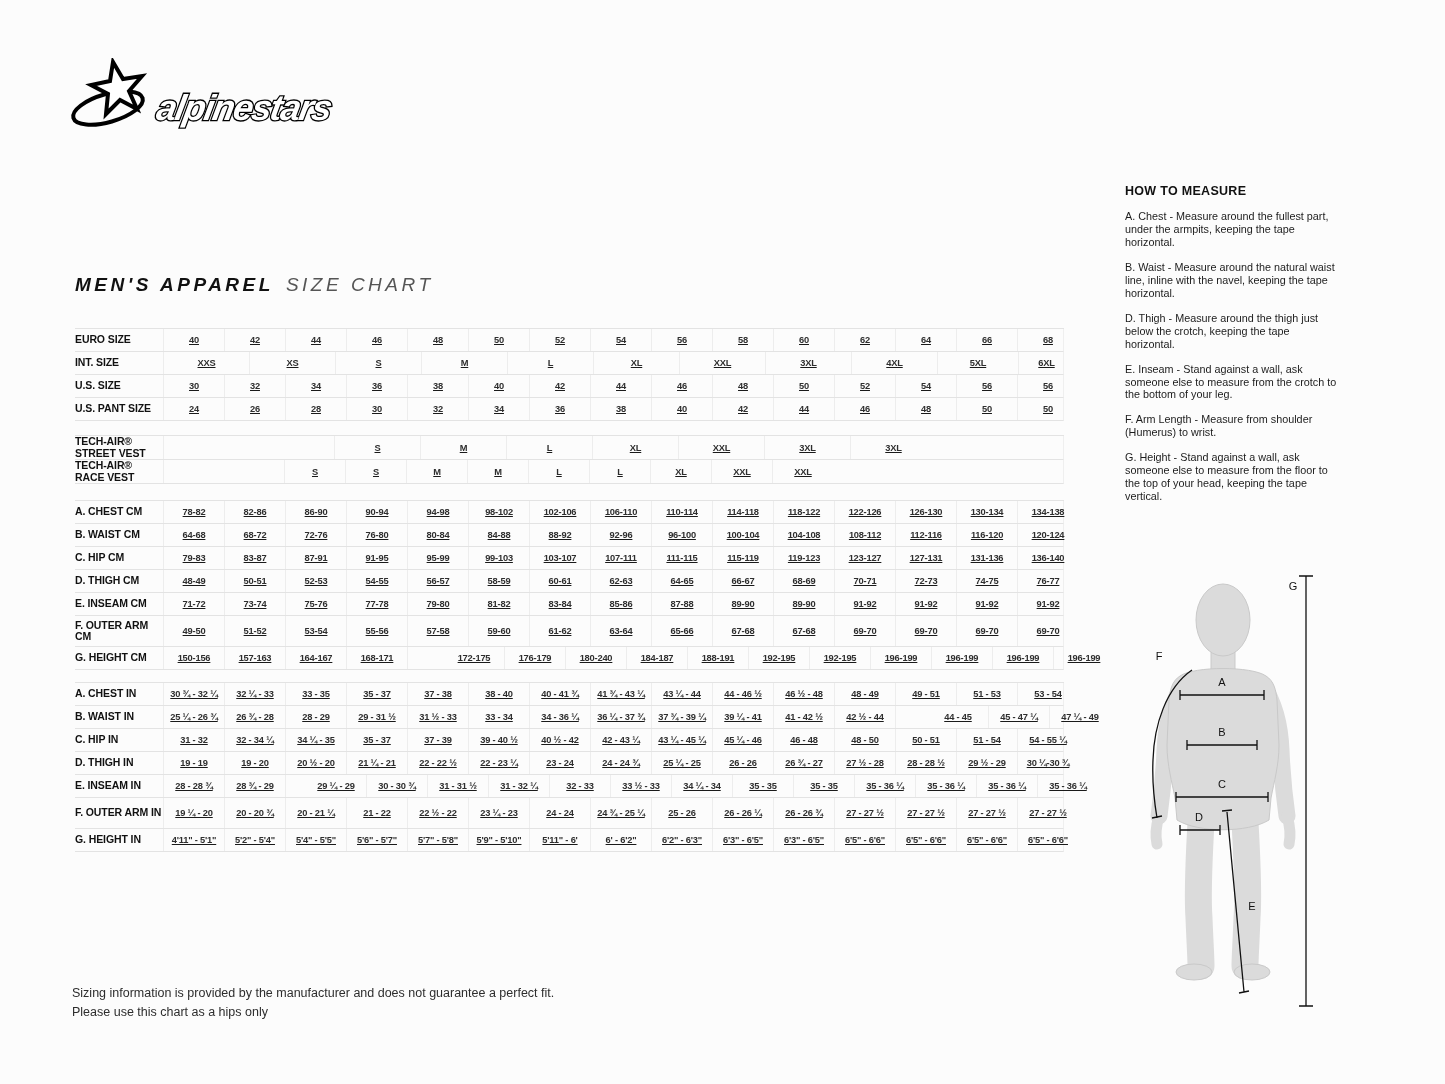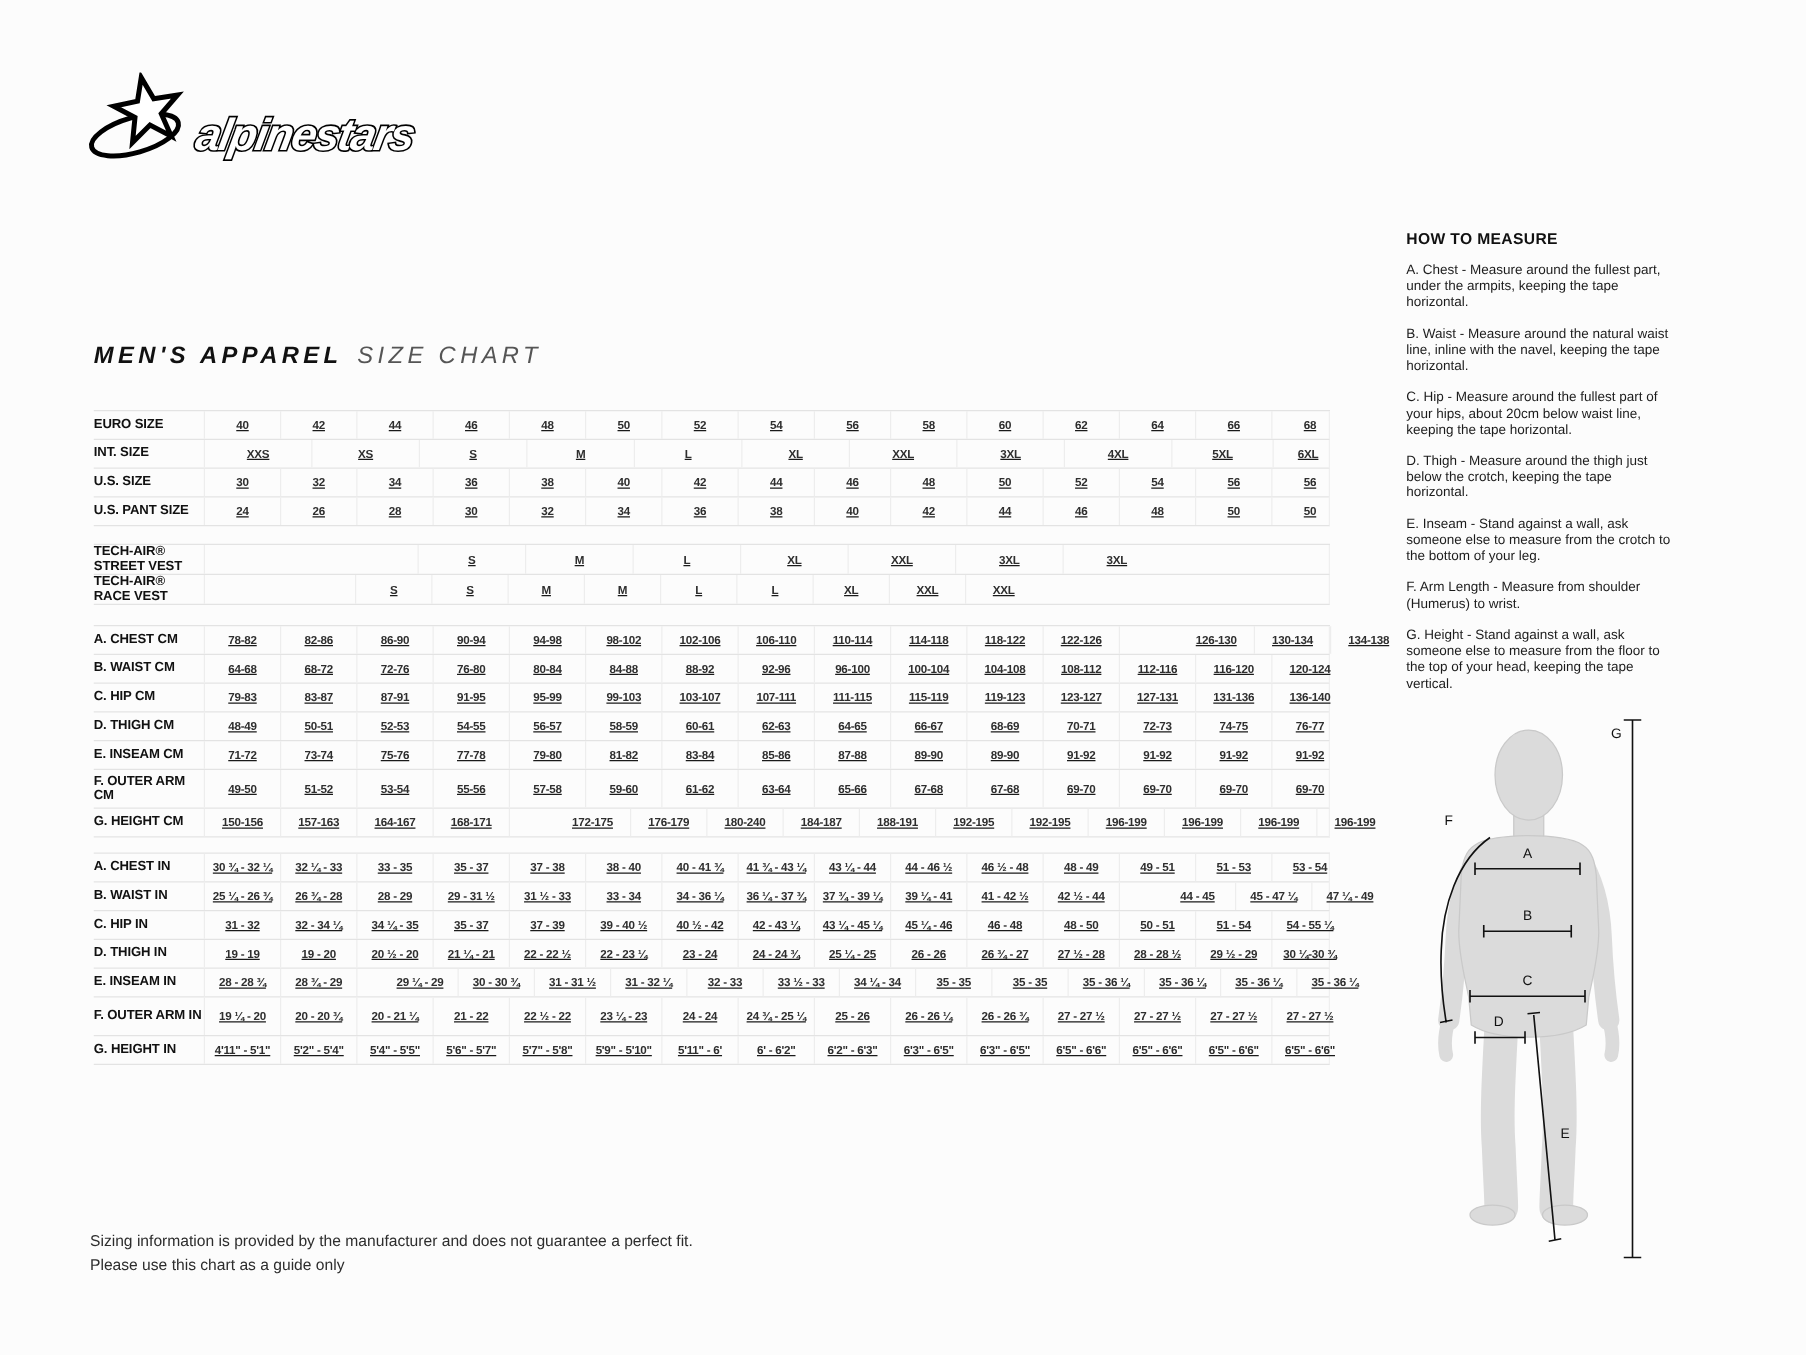--- a/index.html
+++ b/index.html
@@ -174,21 +174,21 @@
             <span class="cell" style="flex: 0 0 60px;">86-90</span>
             <span class="cell" style="flex: 0 0 60px;">90-94</span>
             <span class="cell" style="flex: 0 0 60px;">94-98</span>
             <span class="cell" style="flex: 0 0 60px;">98-102</span>
             <span class="cell" style="flex: 0 0 60px;">102-106</span>
             <span class="cell" style="flex: 0 0 60px;">106-110</span>
             <span class="cell" style="flex: 0 0 60px;">110-114</span>
             <span class="cell" style="flex: 0 0 60px;">114-118</span>
             <span class="cell" style="flex: 0 0 60px;">118-122</span>
             <span class="cell" style="flex: 0 0 60px;">122-126</span>
-            <span class="cell" style="flex: 0 0 60px; padding-left: 47px;">126-130</span>
+            <span class="cell" style="flex: 0 0 60px;">126-130</span>
             <span class="cell" style="flex: 0 0 60px;">130-134</span>
             <span class="cell" style="flex: 0 0 60px;">134-138</span>
           </div>
       </div>
       <div class="trow">
         <span class="rlabel">B. WAIST CM</span>
         <div class="cells">
             <span class="cell" style="flex: 0 0 60px;">64-68</span>
             <span class="cell" style="flex: 0 0 60px;">68-72</span>
             <span class="cell" style="flex: 0 0 60px;">72-76</span>
@@ -449,21 +449,20 @@
             <span class="cell" style="flex: 0 0 60px;">6'5" - 6'6"</span>
           </div>
       </div>
     </div>
   </div>
 
   <div class="measure">
     <h3>HOW TO MEASURE</h3>
     <p>A. Chest - Measure around the fullest part, under the armpits, keeping the tape horizontal.</p>
     <p>B. Waist - Measure around the natural waist line, inline with the navel, keeping the tape horizontal.</p>
-    <p>C. Hip - Measure around the fullest part of your hips, about 20cm below waist line, keeping the tape horizontal.</p>
     <p>D. Thigh - Measure around the thigh just below the crotch, keeping the tape horizontal.</p>
     <p>E. Inseam - Stand against a wall, ask someone else to measure from the crotch to the bottom of your leg.</p>
     <p>F. Arm Length - Measure from shoulder (Humerus) to wrist.</p>
     <p>G. Height - Stand against a wall, ask someone else to measure from the floor to the top of your head, keeping the tape vertical.</p>
   </div>
 
   <svg class="figure" viewBox="0 0 220 475" aria-hidden="true">
     <g fill="#dbdbdb" stroke="#c9c9c9" stroke-width="1">
 
       <path d="M56,124 C44,142 38,165 37,190 C36,215 34,235 31,256" fill="none" stroke="#dbdbdb" stroke-width="17" stroke-linecap="round"></path>
@@ -511,16 +510,16 @@
       <text x="94" y="228">C</text>
       <text x="71" y="261">D</text>
       <text x="124" y="350">E</text>
       <text x="31" y="100">F</text>
       <text x="165" y="30">G</text>
     </g>
   </svg>
 
   <div class="footer">
     <div>Sizing information is provided by the manufacturer and does not guarantee a perfect fit.</div>
-    <div>Please use this chart as a guide only</div>
+    <div>Please use this chart as a hips only</div>
   </div>
 
 </div>
 
 </body></html>

